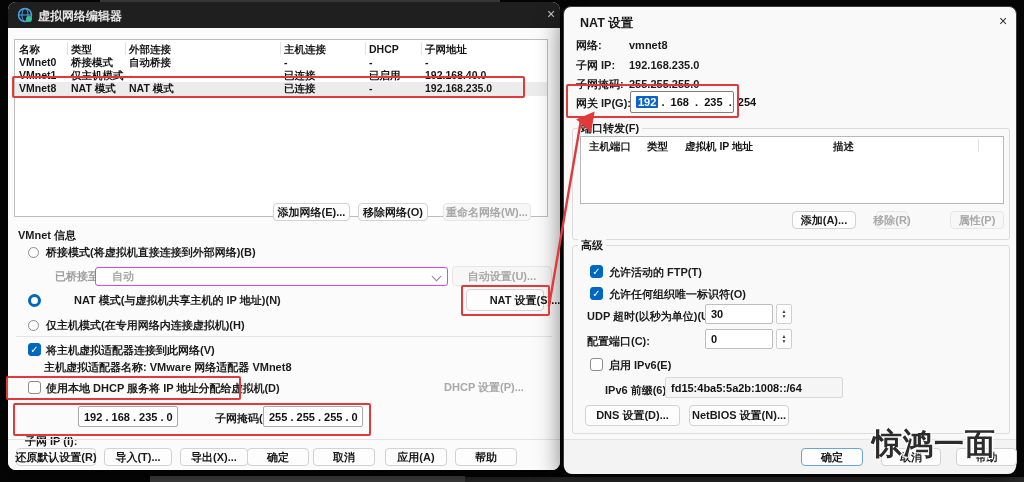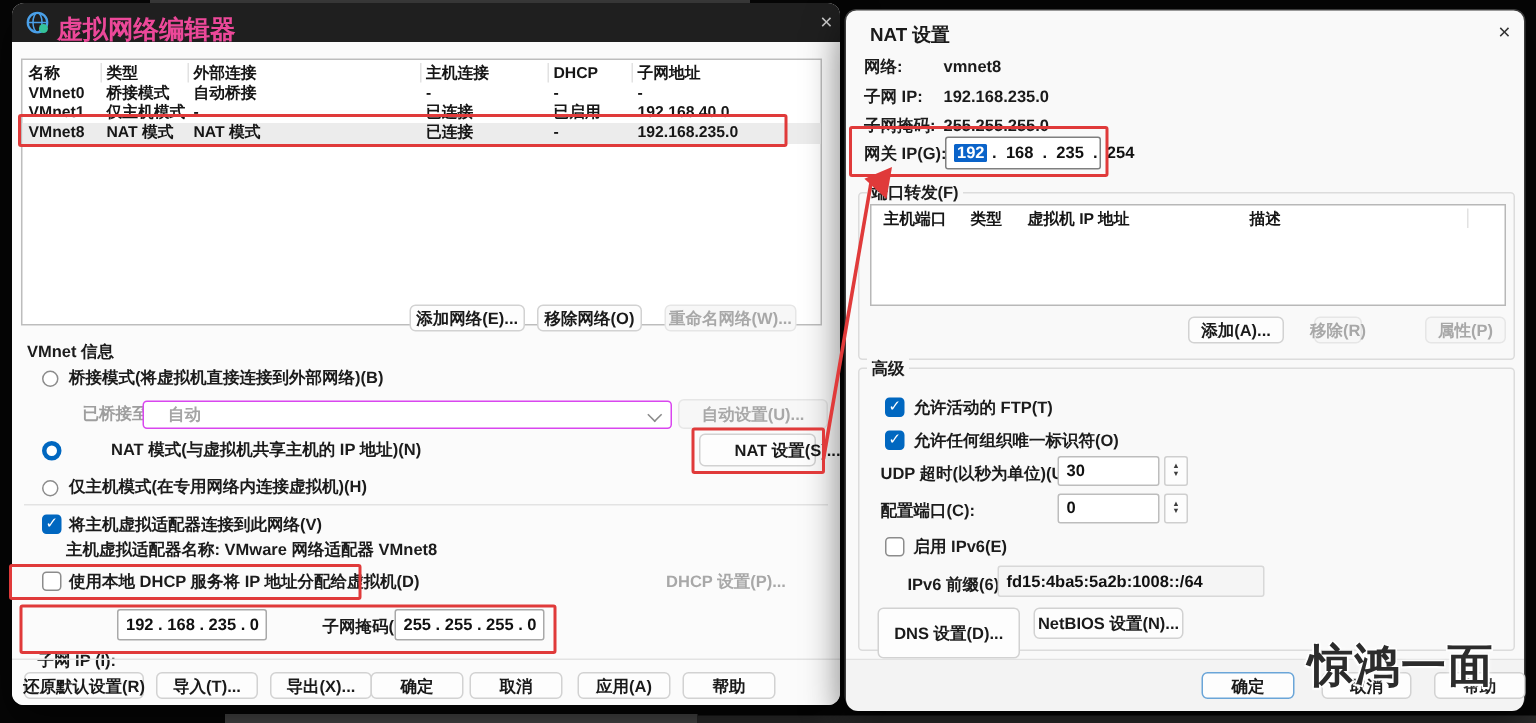--- a/index.html
+++ b/index.html
@@ -7,21 +7,21 @@
     width:1024px;height:482px;position:relative;overflow:hidden;
     background:#060606;
     font-family:"Liberation Sans","DejaVu Sans",sans-serif;
     -webkit-font-smoothing:antialiased;
   }
   .abs{position:absolute;}
   .win{position:absolute;box-shadow:0 10px 26px rgba(0,0,0,.6);}
   
   .editor{left:8px;top:2px;width:552px;height:468px;border-radius:8px;z-index:10;background:#fbfbfb;}
   .etitle{position:absolute;left:0;top:0;width:100%;height:26px;background:#1f1f1f;border-radius:8px 8px 0 0;}
-  .etitle .ttxt{position:absolute;left:30px;top:6px;font-size:17px;color:#ec4899;font-weight:600;white-space:nowrap;}
+  .etitle .ttxt{position:absolute;left:30px;top:6px;font-size:12px;color:#e5e5e5;font-weight:600;white-space:nowrap;}
   .eclose{position:absolute;top:4px;font-size:14px;color:#c9c9c9;width:18px;text-align:center;cursor:default;}
   .ebody{position:absolute;left:0;top:26px;right:0;bottom:0;background:#fbfbfb;border-radius:0 0 8px 8px;}
   .lbl{position:absolute;font-size:11px;color:#1b1b1b;font-weight:600;white-space:nowrap;line-height:13px;}
   .gray{color:#9e9e9e;}
   .btn{position:absolute;display:flex;align-items:center;justify-content:center;background:#fdfdfd;
        border:1px solid #d2d2d2;border-radius:4px;font-size:11px;font-weight:600;color:#1a1a1a;
        white-space:nowrap;box-sizing:border-box;}
   .btn.dis{color:#a8a8a8;border-color:#e6e6e6;background:#f7f7f7;}
   .btn.flat{border:none;background:transparent;color:#a8a8a8;}
   .btn.primary{border:1px solid #6aa5d8;}
@@ -231,21 +231,21 @@
       <span>▲</span>
       <span>▼</span>
     </div>
 
     <div class="cb" style="left:17px;top:112px;"></div>
     <span class="lbl" style="left:36px;top:113px;">启用 IPv6(E)</span>
 
     <span class="lbl" style="left:32px;top:138px;">IPv6 前缀(6):</span>
     <div class="inp" style="left:92px;top:131px;width:178px;height:21px;background:#f5f5f5;border-color:#d8d8d8;">fd15:4ba5:5a2b:1008::/64</div>
 
-    <div class="btn" style="left:12px;top:159px;width:95px;height:34px;text-align:center;">DNS 设置(D)...</div>
+    <div class="btn" style="left:12px;top:159px;width:95px;height:21px;text-align:center;">DNS 设置(D)...</div>
     <div class="btn" style="left:116px;top:159px;width:100px;height:21px;">NetBIOS 设置(N)...</div>
   </div>
 
   <div class="abs" style="left:0;top:432px;width:100%;height:34px;background:#f3f3f3;border-top:1px solid #e2e2e2;border-radius:0 0 8px 8px;"></div>
   <div class="btn primary" style="left:237px;top:441px;width:62px;height:18px;">确定</div>
   <div class="btn" style="left:317px;top:441px;width:60px;height:18px;">取消</div>
   <div class="btn" style="left:392px;top:441px;width:61px;height:18px;">帮助</div>
 </div>
 
 <div class="redbox" style="left:12px;top:76px;width:509px;height:18px;"></div>

